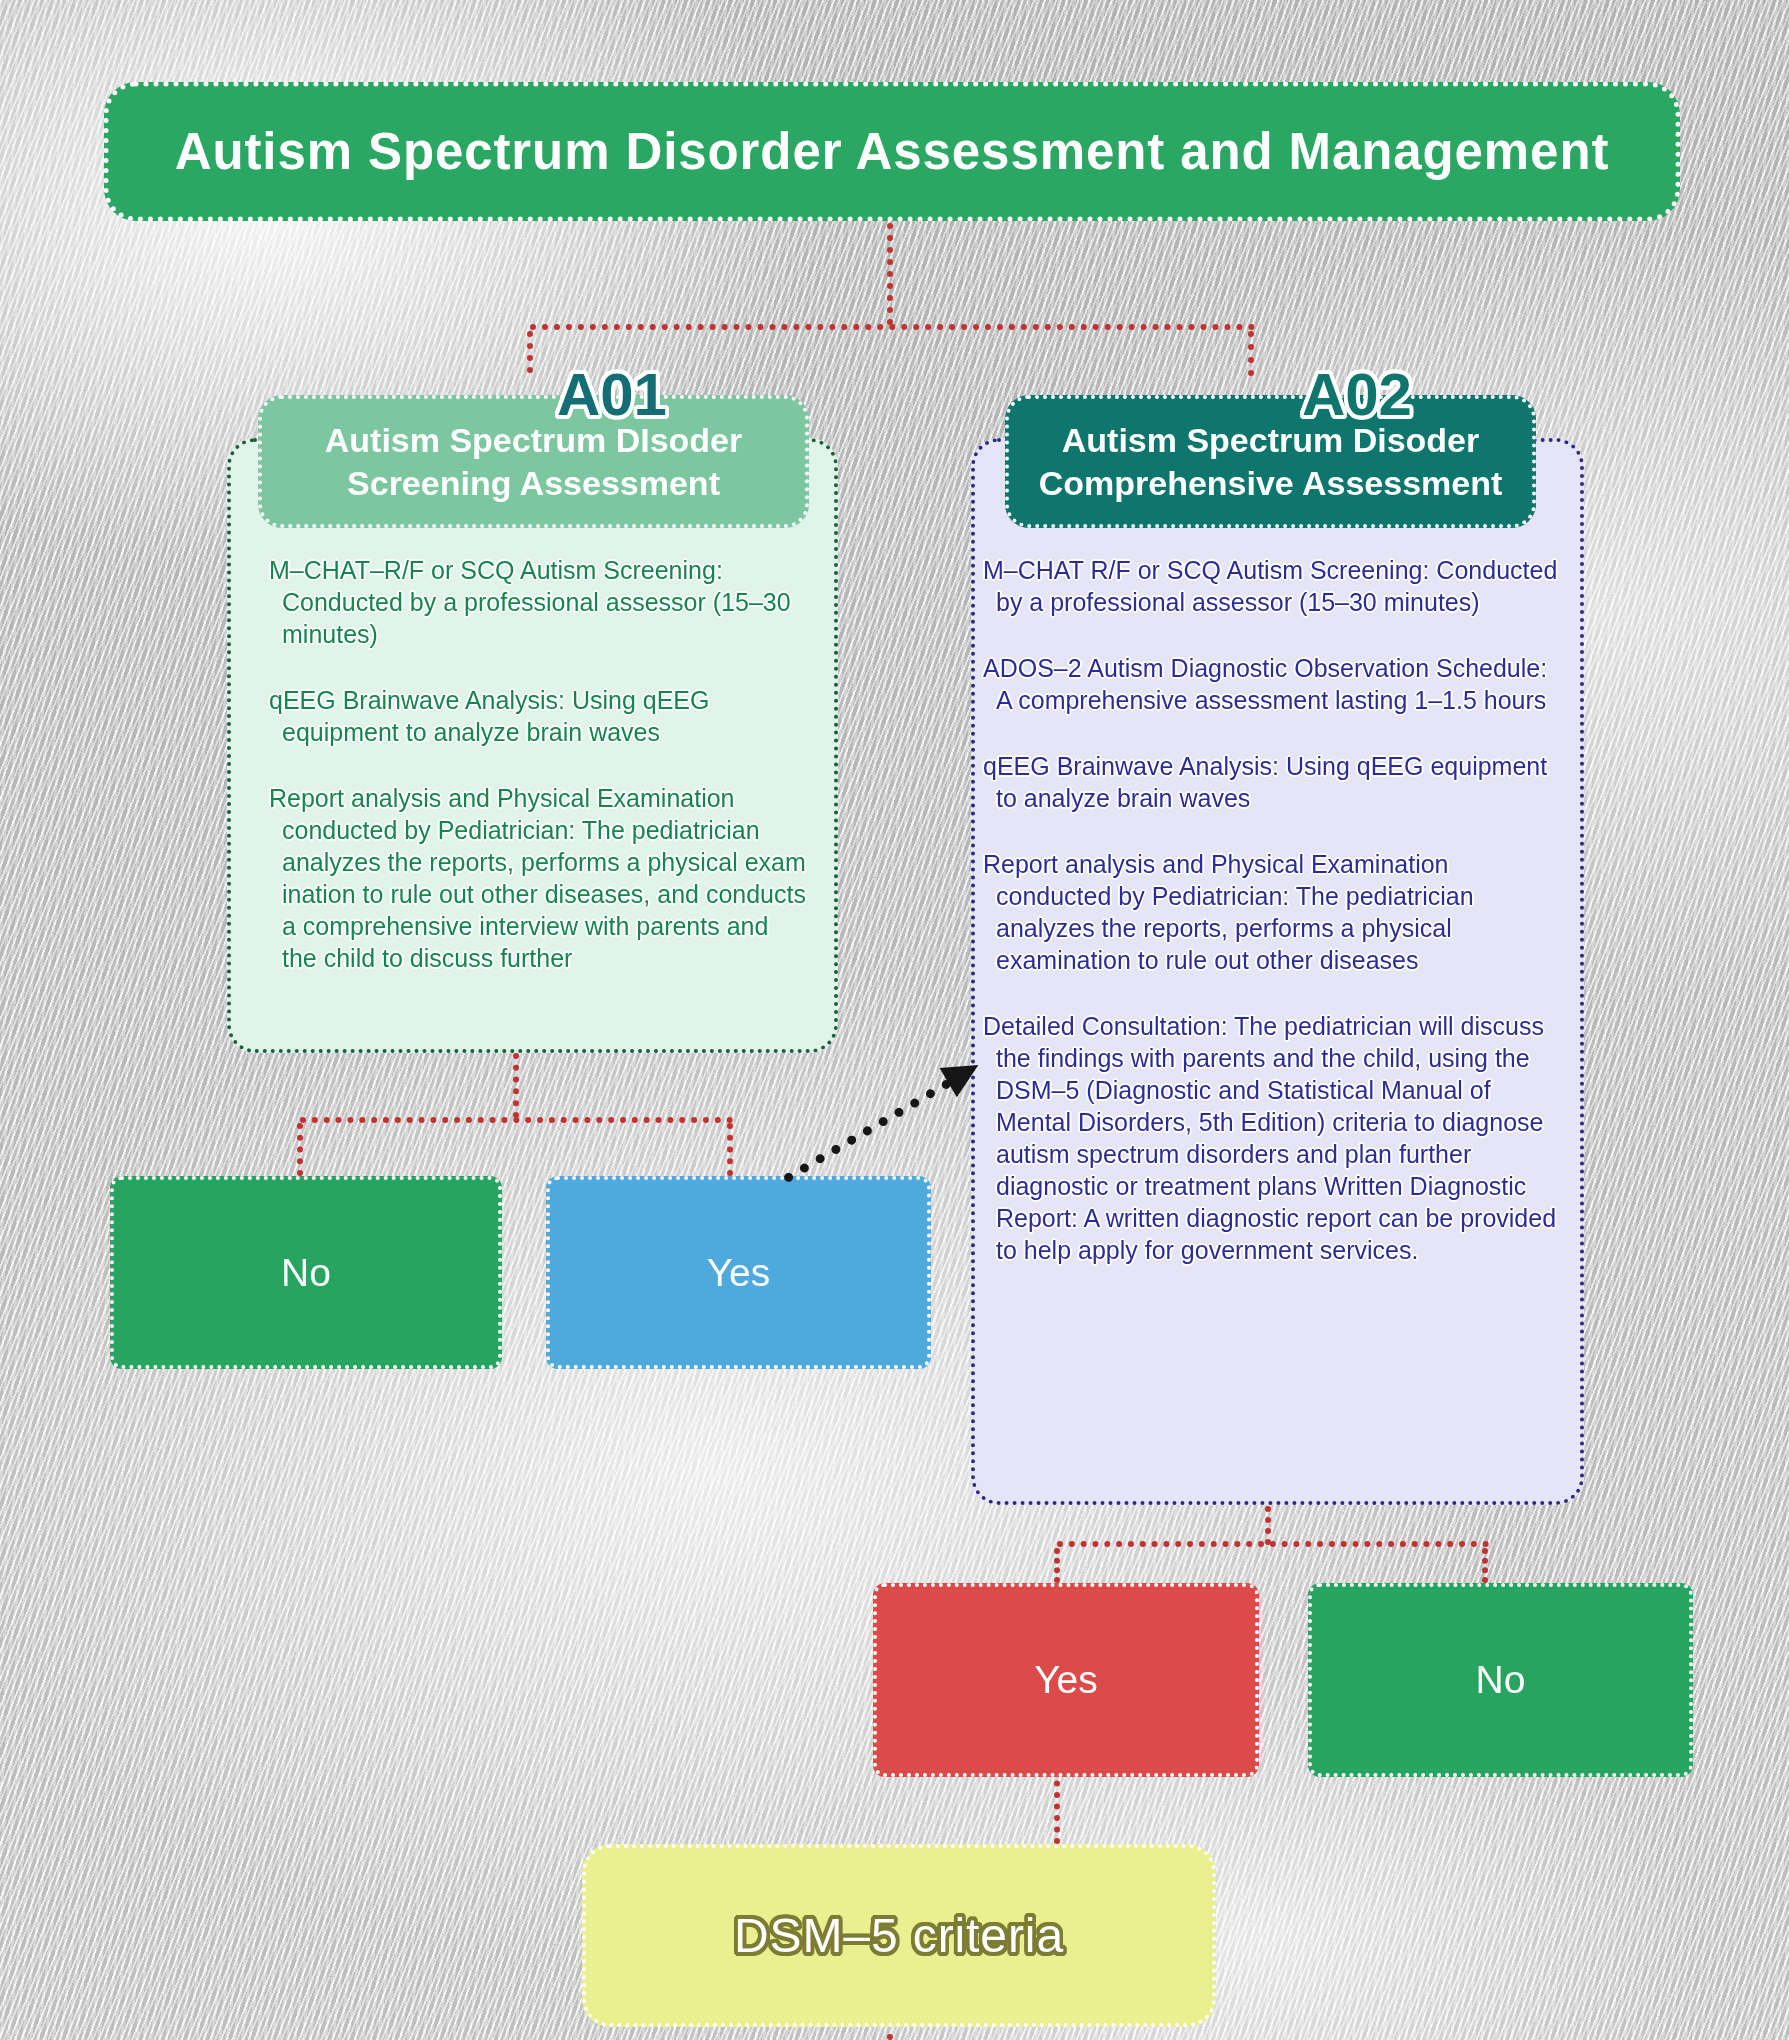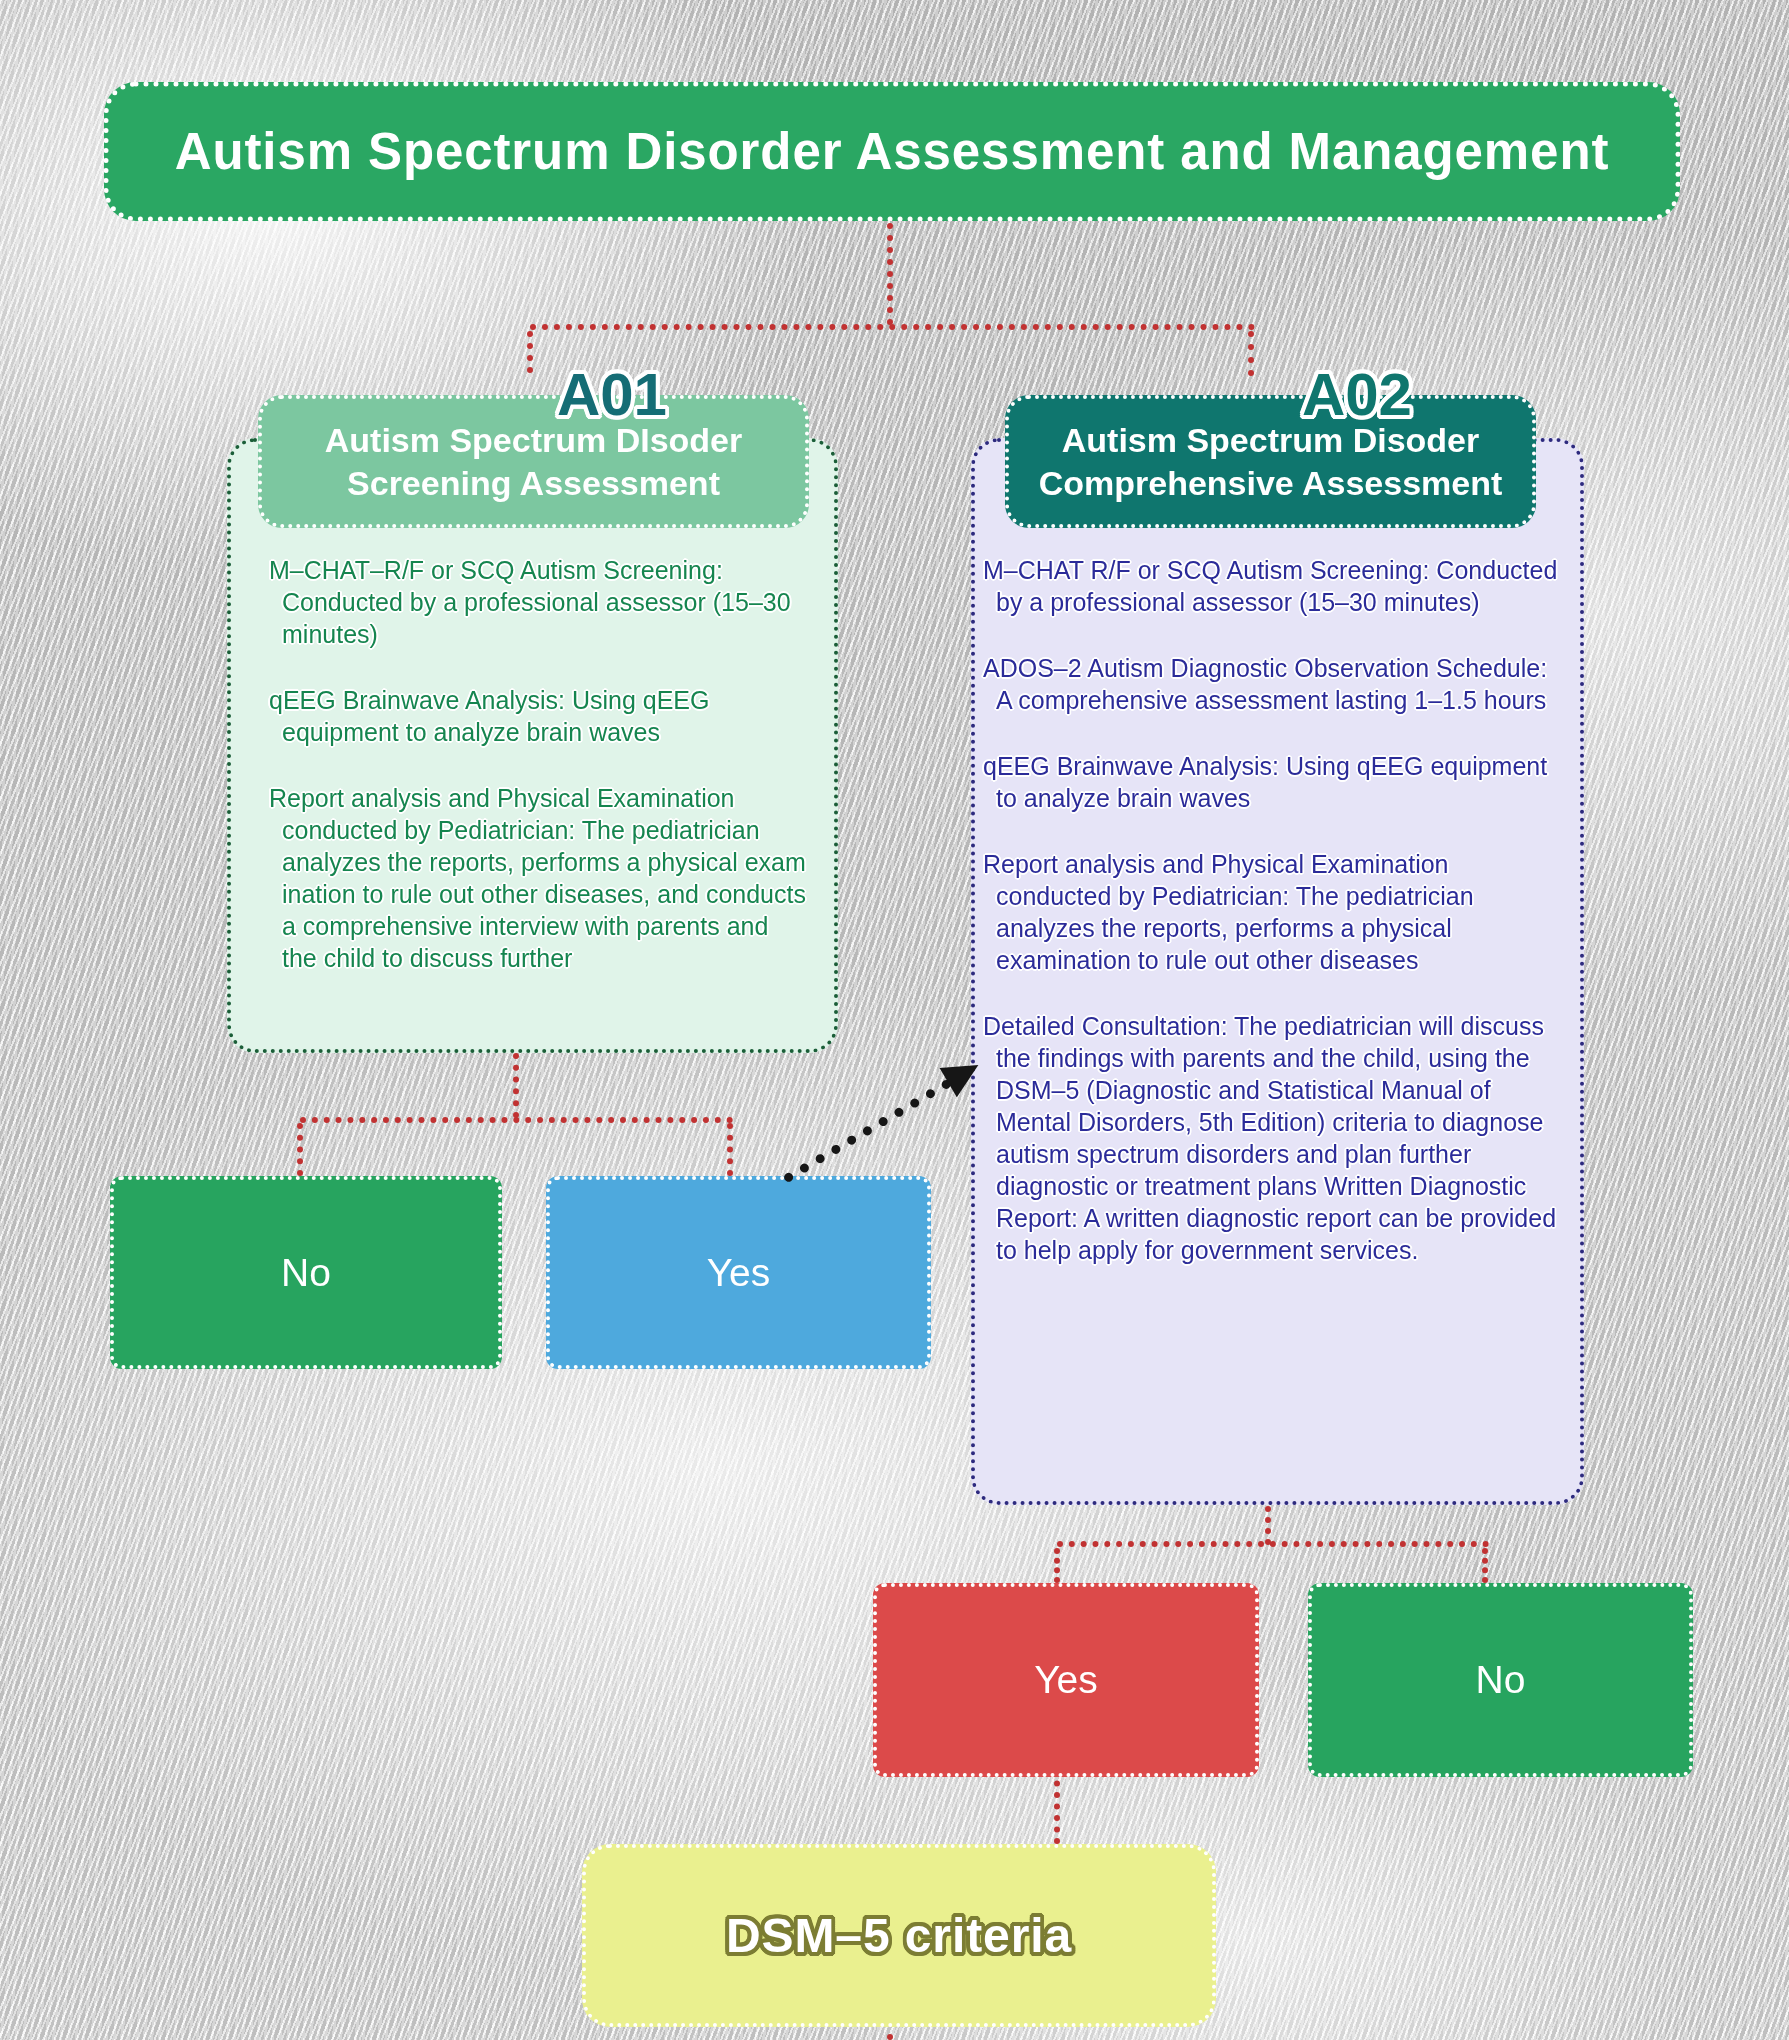--- a/index.html
+++ b/index.html
@@ -86,21 +86,21 @@
   .arrow .head{position:absolute;left:190px;top:-17.7px;width:0;height:0;
     border-top:17.7px solid transparent;border-bottom:17.7px solid transparent;
     border-left:35px solid #161616;}
   
   .outcome-box{
     left:582px;top:1844px;width:626px;height:175px;z-index:2;
     background:#eaf08f;border:4.7px dotted #fff;border-radius:28px;
     display:flex;align-items:center;justify-content:center;
   }
   .outcome-box span{
-    color:#fff;font-size:48px;font-weight:700;letter-spacing:0.9px;
+    color:#fff;font-size:48px;font-weight:400;letter-spacing:0.9px;
     text-shadow:3.7px 0 #7c7d33,-3.7px 0 #7c7d33,0 3.7px #7c7d33,0 -3.7px #7c7d33,
       2.8px 2.8px #7c7d33,-2.8px 2.8px #7c7d33,2.8px -2.8px #7c7d33,-2.8px -2.8px #7c7d33,
       1.9px 3.7px #7c7d33,-1.9px 3.7px #7c7d33,1.9px -3.7px #7c7d33,-1.9px -3.7px #7c7d33,
       3.7px 1.9px #7c7d33,-3.7px 1.9px #7c7d33,3.7px -1.9px #7c7d33,-3.7px -1.9px #7c7d33;
   }
 </style>
 </head>
 <body>
 
 <div class="bg"></div>

